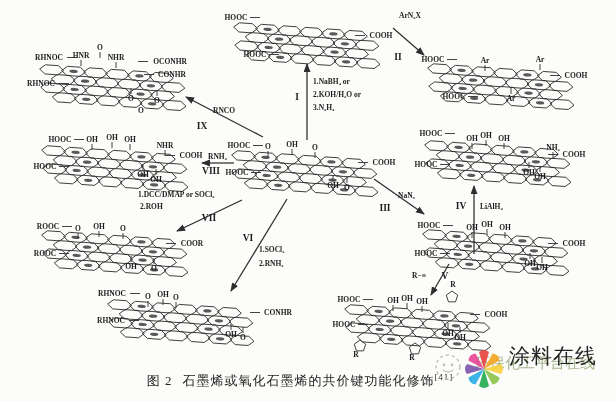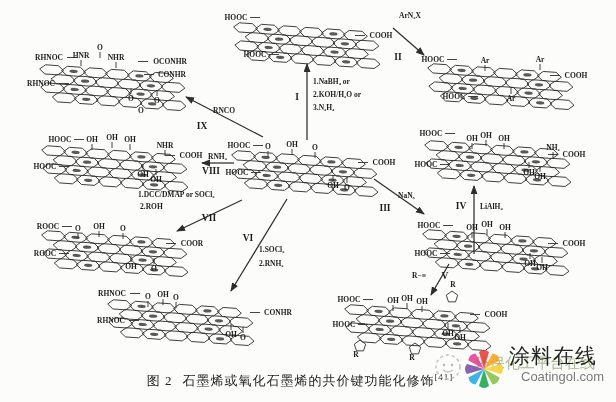--- a/index.html
+++ b/index.html
@@ -759,15 +759,14 @@
         <path d="M23,23 L18,6 Q23,2 28,6 Z" fill="#e8413c" opacity="0.9" transform="rotate(0,23,23)"></path>
         <path d="M23,23 L18,6 Q23,2 28,6 Z" fill="#f5a623" opacity="0.9" transform="rotate(45,23,23)"></path>
         <path d="M23,23 L18,6 Q23,2 28,6 Z" fill="#f7d038" opacity="0.9" transform="rotate(90,23,23)"></path>
         <path d="M23,23 L18,6 Q23,2 28,6 Z" fill="#8bc34a" opacity="0.9" transform="rotate(135,23,23)"></path>
         <path d="M23,23 L18,6 Q23,2 28,6 Z" fill="#1fa84f" opacity="0.9" transform="rotate(180,23,23)"></path>
         <path d="M23,23 L18,6 Q23,2 28,6 Z" fill="#29abe2" opacity="0.9" transform="rotate(225,23,23)"></path>
         <path d="M23,23 L18,6 Q23,2 28,6 Z" fill="#7b52ab" opacity="0.9" transform="rotate(270,23,23)"></path>
         <path d="M23,23 L18,6 Q23,2 28,6 Z" fill="#e84393" opacity="0.9" transform="rotate(315,23,23)"></path>
       </svg>
     <span class="wm-gray">涂料在线</span>
-    <span class="wm-url">Coatingol.com</span>
   </div>
 </div>
 
 </body></html>

